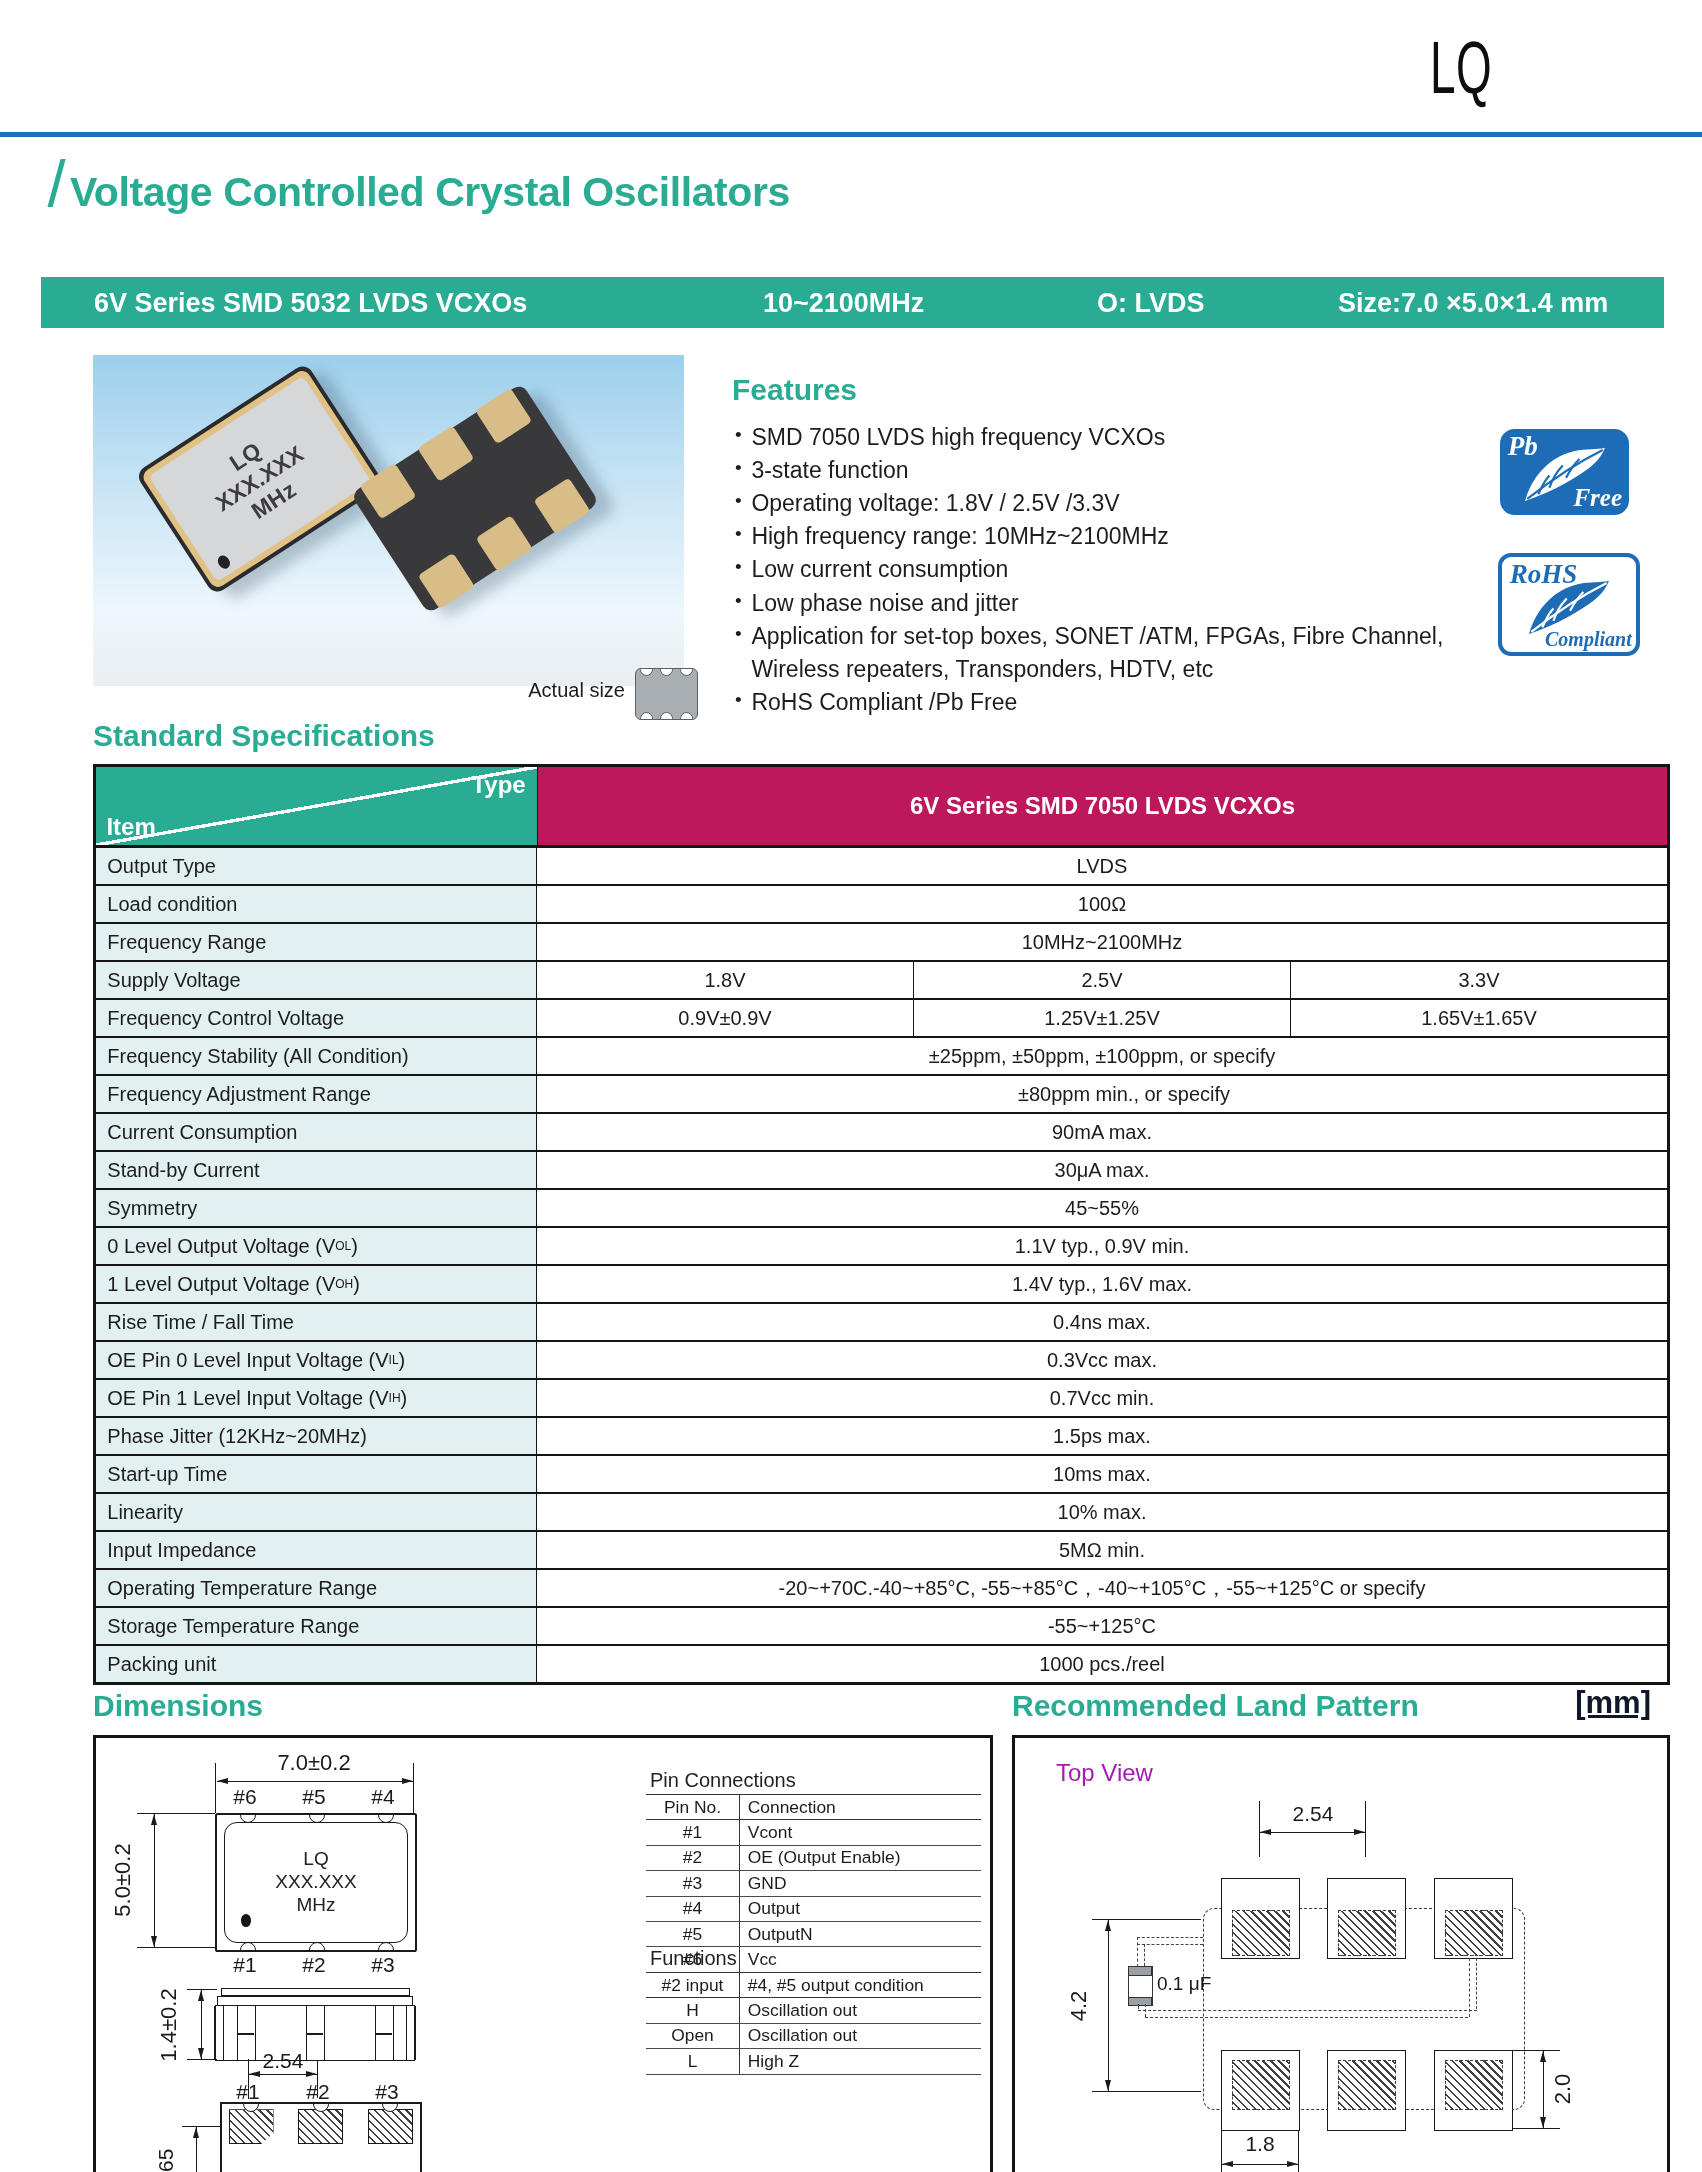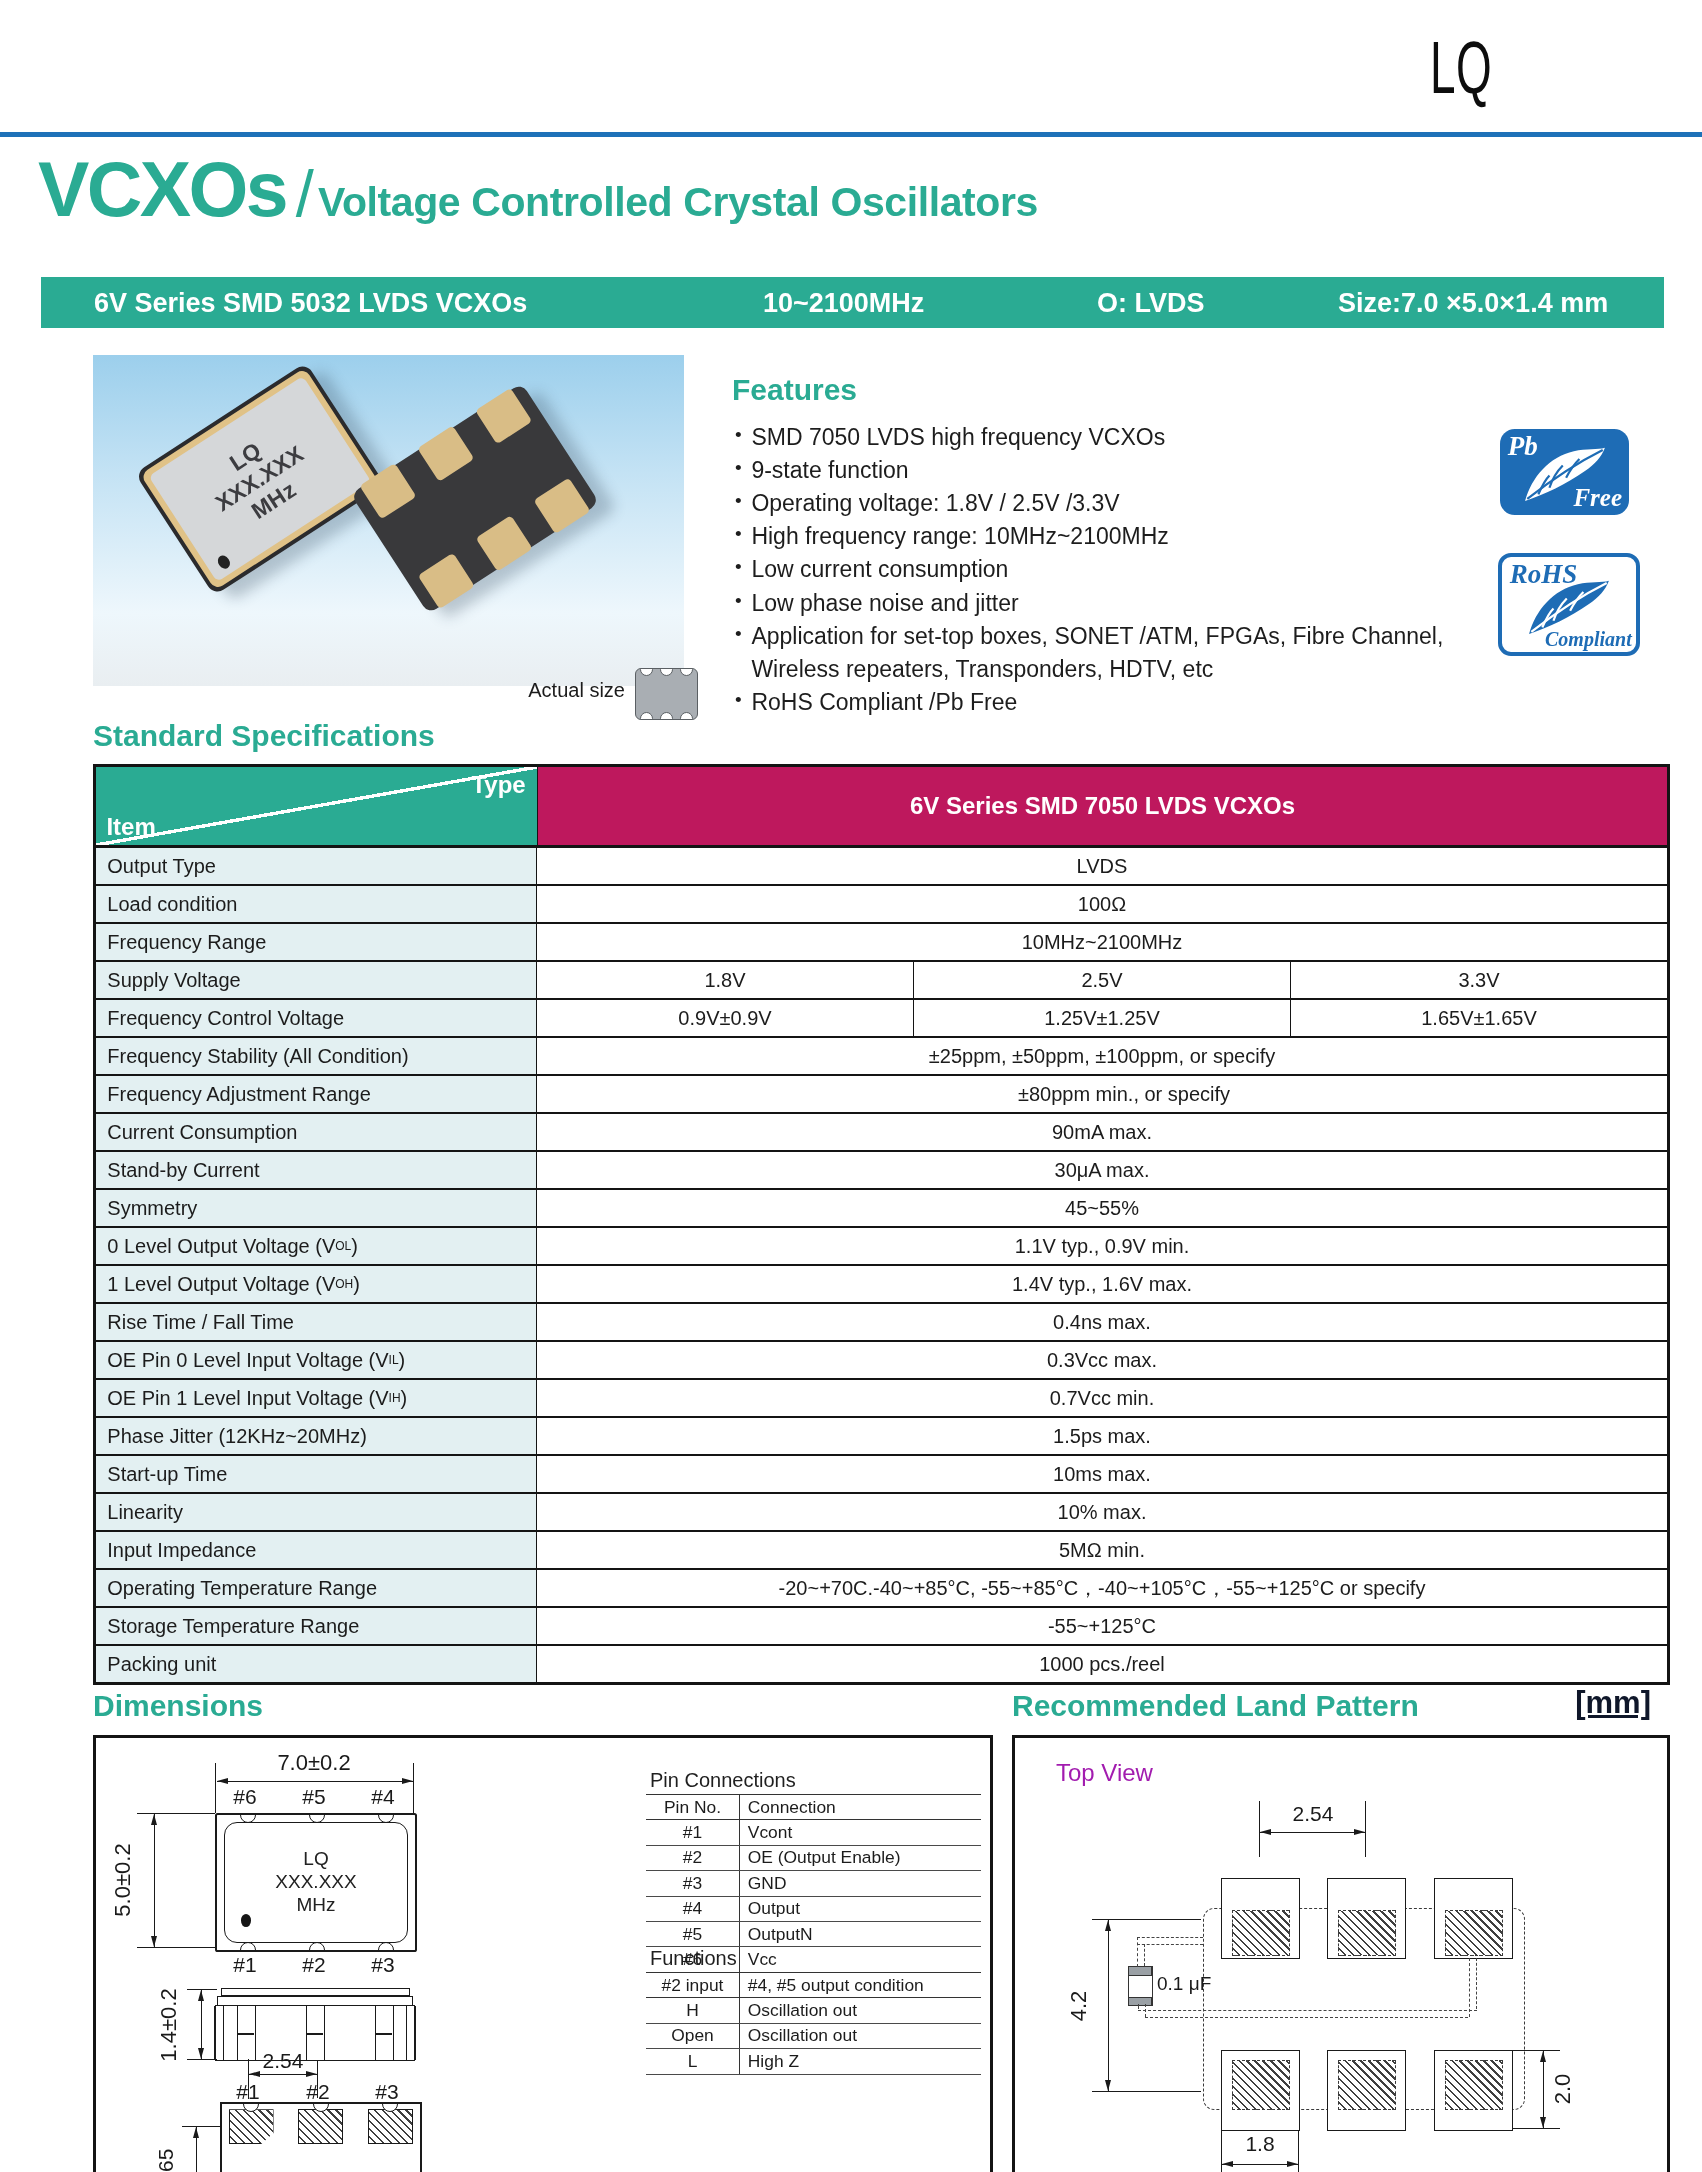--- a/index.html
+++ b/index.html
@@ -121,21 +121,20 @@
 </style>
 </head>
 <body>
 
 <div class="page">
 
   <div class="logo">LQ</div>
   <div class="top-rule"></div>
 
   <div class="title-wrap">
-    <span class="title-main">VCXOs</span>
     <span class="title-sep">/</span>
     <span class="title-sub">Voltage Controlled Crystal Oscillators</span>
   </div>
 
   <div class="banner">
     <span style="left:53px">6V Series SMD 5032 LVDS VCXOs</span>
     <span style="left:722px">10~2100MHz</span>
     <span style="left:1056px">O: LVDS</span>
     <span style="left:1297px">Size:7.0 ×5.0×1.4 mm</span>
   </div>
@@ -165,21 +164,21 @@
       <i style="left:24px;top:-6px"></i>
       <i style="left:44px;top:-6px"></i>
     <i style="left:3.5px;bottom:-6px"></i>
       <i style="left:24px;bottom:-6px"></i>
       <i style="left:44px;bottom:-6px"></i>
   </div>
 
   <div class="features-h">Features</div>
   <ul class="features">
       <li>SMD 7050 LVDS high frequency VCXOs</li>
-      <li>9-state function</li>
+      <li>3-state function</li>
       <li>Operating voltage: 1.8V / 2.5V /3.3V</li>
       <li>High frequency range: 10MHz~2100MHz</li>
       <li>Low current consumption</li>
       <li>Low phase noise and jitter</li>
       <li>Application for set-top boxes, SONET /ATM, FPGAs, Fibre Channel, Wireless repeaters, Transponders, HDTV, etc</li>
       <li>RoHS Compliant /Pb Free</li>
     </ul>
 
   <div class="badge badge-pb">
     <span class="t1">Pb</span>

